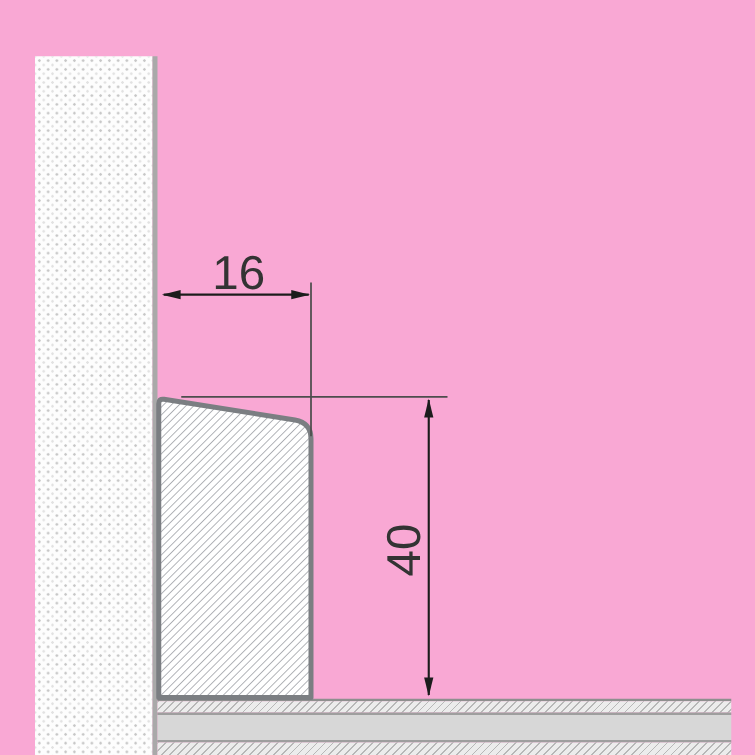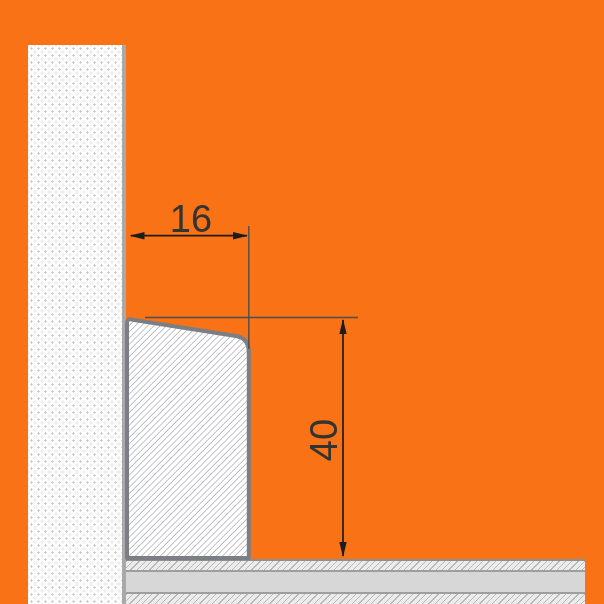--- a/index.html
+++ b/index.html
@@ -1,17 +1,17 @@
 <!DOCTYPE html>
 <html><head>
 <meta charset="utf-8">
 <style>
   html,body{margin:0;padding:0;background:#fff;}
   #canvas{
-    position:relative;width:604px;height:604px;background:#f97316;overflow:hidden;
+    position:relative;width:604px;height:604px;background:#f9a8d4;overflow:hidden;
     font-family:"Liberation Sans", sans-serif;
   }
   
   .wall{
     position:absolute;left:28px;top:45px;width:94px;height:559px;
     background-color:#fdfdfd;
     background-image:
       radial-gradient(circle,#c6c6c6 0 .95px,transparent 1.15px),
       radial-gradient(circle,#e2e2e2 0 .95px,transparent 1.15px);
     background-size:7px 7px,7px 7px;

